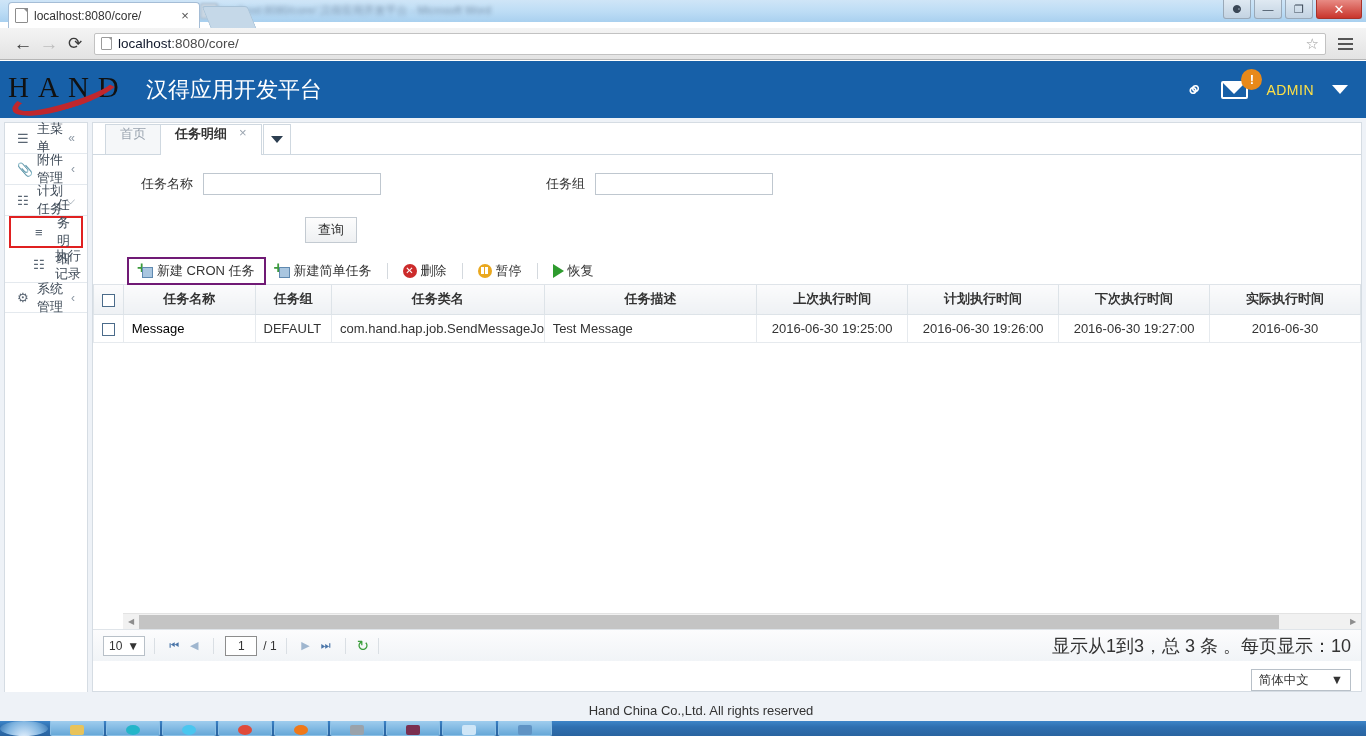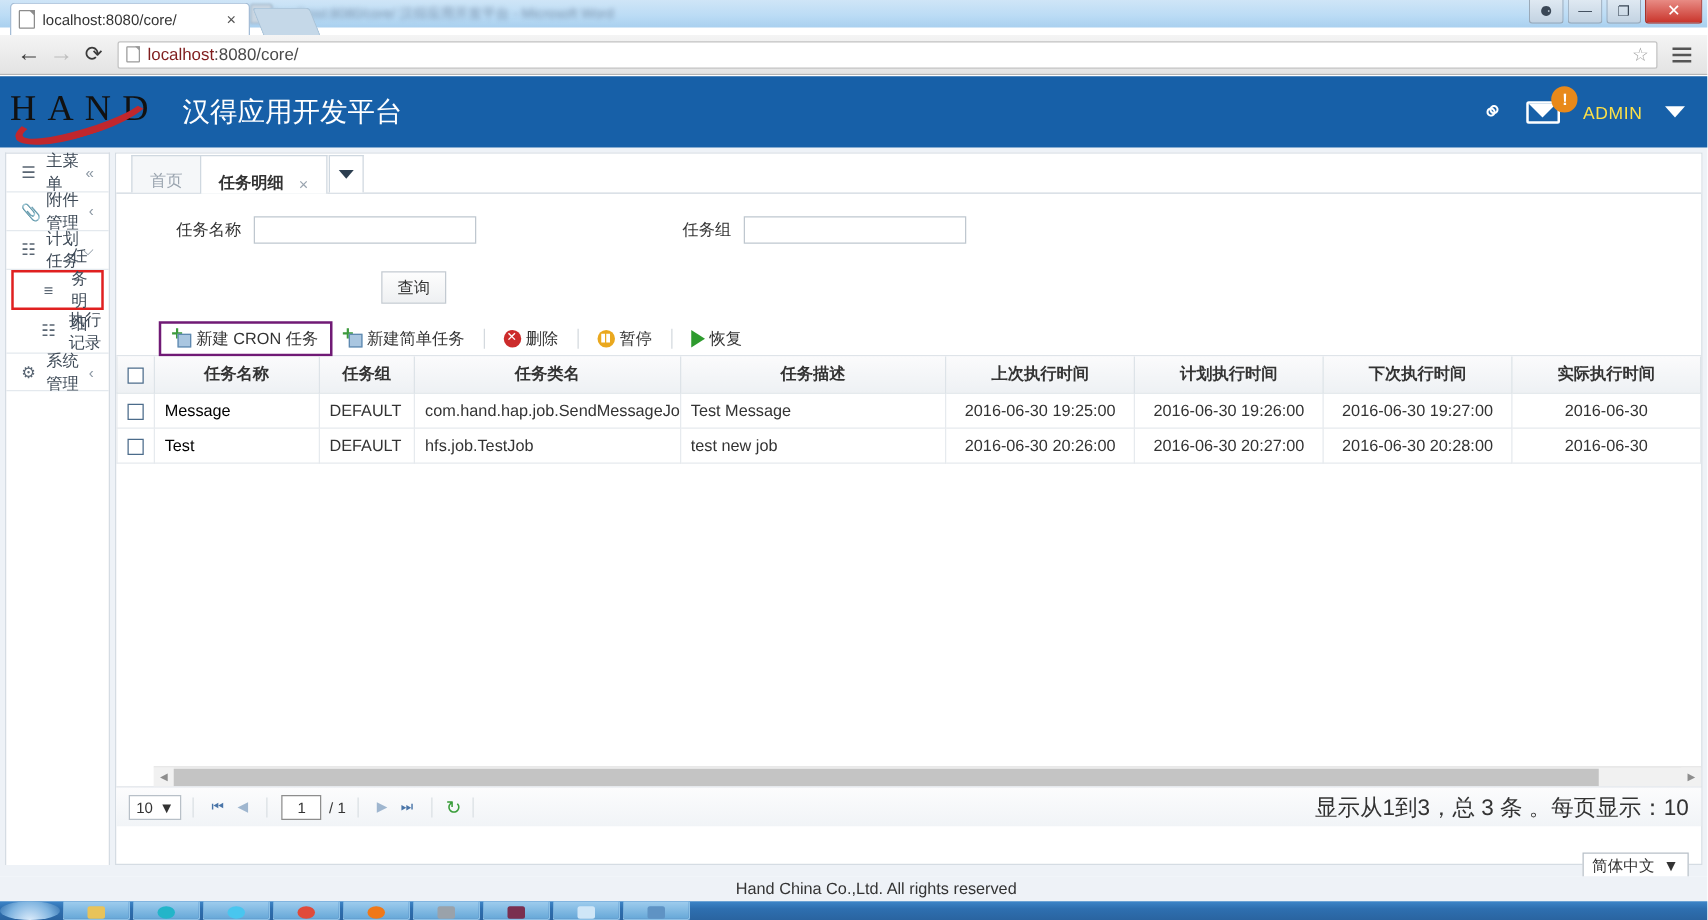--- a/index.html
+++ b/index.html
@@ -95,21 +95,21 @@
   .url-favicon {
     width: 11px; height: 13px; margin-right: 6px;
     background: #fff; border: 1px solid #9a9a9a; border-radius: 1px;
     position: relative; flex: 0 0 auto;
   }
   .url-favicon:after {
     content: ""; position: absolute; right: -1px; top: -1px;
     border-left: 4px solid transparent; border-top: 4px solid #9a9a9a;
   }
   .url-text { font-size: 13.5px; color: #4a4a4a; flex: 1 1 auto; }
-  .url-text b { color: #7f1d1d; font-weight: normal; }
+  .url-text b { color: #0f172a; font-weight: normal; }
   .star { font-size: 15px; color: #9a9a9a; flex: 0 0 auto; }
   .menuicon {
     width: 22px; flex: 0 0 auto; display: flex; flex-direction: column;
     gap: 3px; align-items: center;
   }
   .menuicon i { display: block; width: 15px; height: 2px; background: #555; }
 
   
   .app {
     position: absolute; left: 0; top: 61px; width: 1366px; height: 640px;
@@ -192,21 +192,21 @@
     flex: 1 1 auto; background: #fff; margin: 4px 4px 0 4px;
     border: 1px solid #d5dce3; height: 570px; position: relative;
     display: flex; flex-direction: column;
   }
   .tabbar {
     height: 32px; background: #fff; border-bottom: 1px solid #cfd8e0;
     display: flex; align-items: flex-end; padding-left: 12px;
   }
   .ctab {
     height: 30px; border: 1px solid #cfd8e0; border-bottom: none;
-    display: flex; align-items: flex-end; padding: 0 14px; font-size: 13px;
+    display: flex; align-items: flex-start; padding: 0 14px; font-size: 13px;
     background: #f5f7f9; color: #9aa4af; margin-right: -1px;
   }
   .ctab.active {
     background: #fff; color: #333; font-weight: bold; height: 31px;
     margin-bottom: -1px;
   }
   .ctab .x { margin-left: 12px; color: #9aa4af; font-size: 13px; font-weight: normal; }
   .ctab-drop {
     width: 28px; height: 30px; border: 1px solid #cfd8e0; border-bottom: none;
     background: #fff; display: flex; align-items: center; justify-content: center;
@@ -339,23 +339,23 @@
     margin: 0 2px;
   }
   .pg-of { font-size: 12px; color: #333; margin-left: 4px; }
   .pg-refresh { color: #3b9e3b; font-size: 15px; margin-left: 2px; }
   .pg-status {
     margin-left: auto; font-size: 18px; color: #333;
   }
 
   .langbar { height: 30px; position: relative; }
   .lang-select {
-    position: absolute; right: 10px; top: 21px; height: 22px;
+    position: absolute; right: 10px; top: 8px; height: 22px;
     border: 1px solid #b8c0c8; background: #fff; font-size: 12.5px;
-    display: flex; align-items: center; gap: 7px; padding: 0 7px; color: #333;
+    display: flex; align-items: center; gap: 22px; padding: 0 7px; color: #333;
   }
 
   .footer {
     position: absolute; left: 0; top: 701px; width: 1366px; height: 20px;
     background: #eef2f7; text-align: center; font-size: 13px; color: #333;
     line-height: 20px;
     padding-left: 36px;
   }
 
   
@@ -553,31 +553,20 @@
                 <td class="c-check"><span class="cb"></span></td>
                 <td class="c-name"><span class="linkcell">Message</span></td>
                 <td class="c-group">DEFAULT</td>
                 <td class="c-class">com.hand.hap.job.SendMessageJob</td>
                 <td class="c-desc">Test Message</td>
                 <td class="c-time">2016-06-30 19:25:00</td>
                 <td class="c-time">2016-06-30 19:26:00</td>
                 <td class="c-time">2016-06-30 19:27:00</td>
                 <td class="c-time">2016-06-30</td>
               </tr>
-              <tr>
-                <td class="c-check"><span class="cb"></span></td>
-                <td class="c-name"><span class="linkcell">Test</span></td>
-                <td class="c-group">DEFAULT</td>
-                <td class="c-class">hfs.job.TestJob</td>
-                <td class="c-desc">test new job</td>
-                <td class="c-time">2016-06-30 20:26:00</td>
-                <td class="c-time">2016-06-30 20:27:00</td>
-                <td class="c-time">2016-06-30 20:28:00</td>
-                <td class="c-time">2016-06-30</td>
-              </tr>
             </tbody>
           </table>
 
           <div class="hscroll">
             <div class="hs-arrow">◀</div>
             <div class="hs-track">
                 <div class="hs-thumb"></div>
               </div>
             <div class="hs-arrow">▶</div>
           </div>

